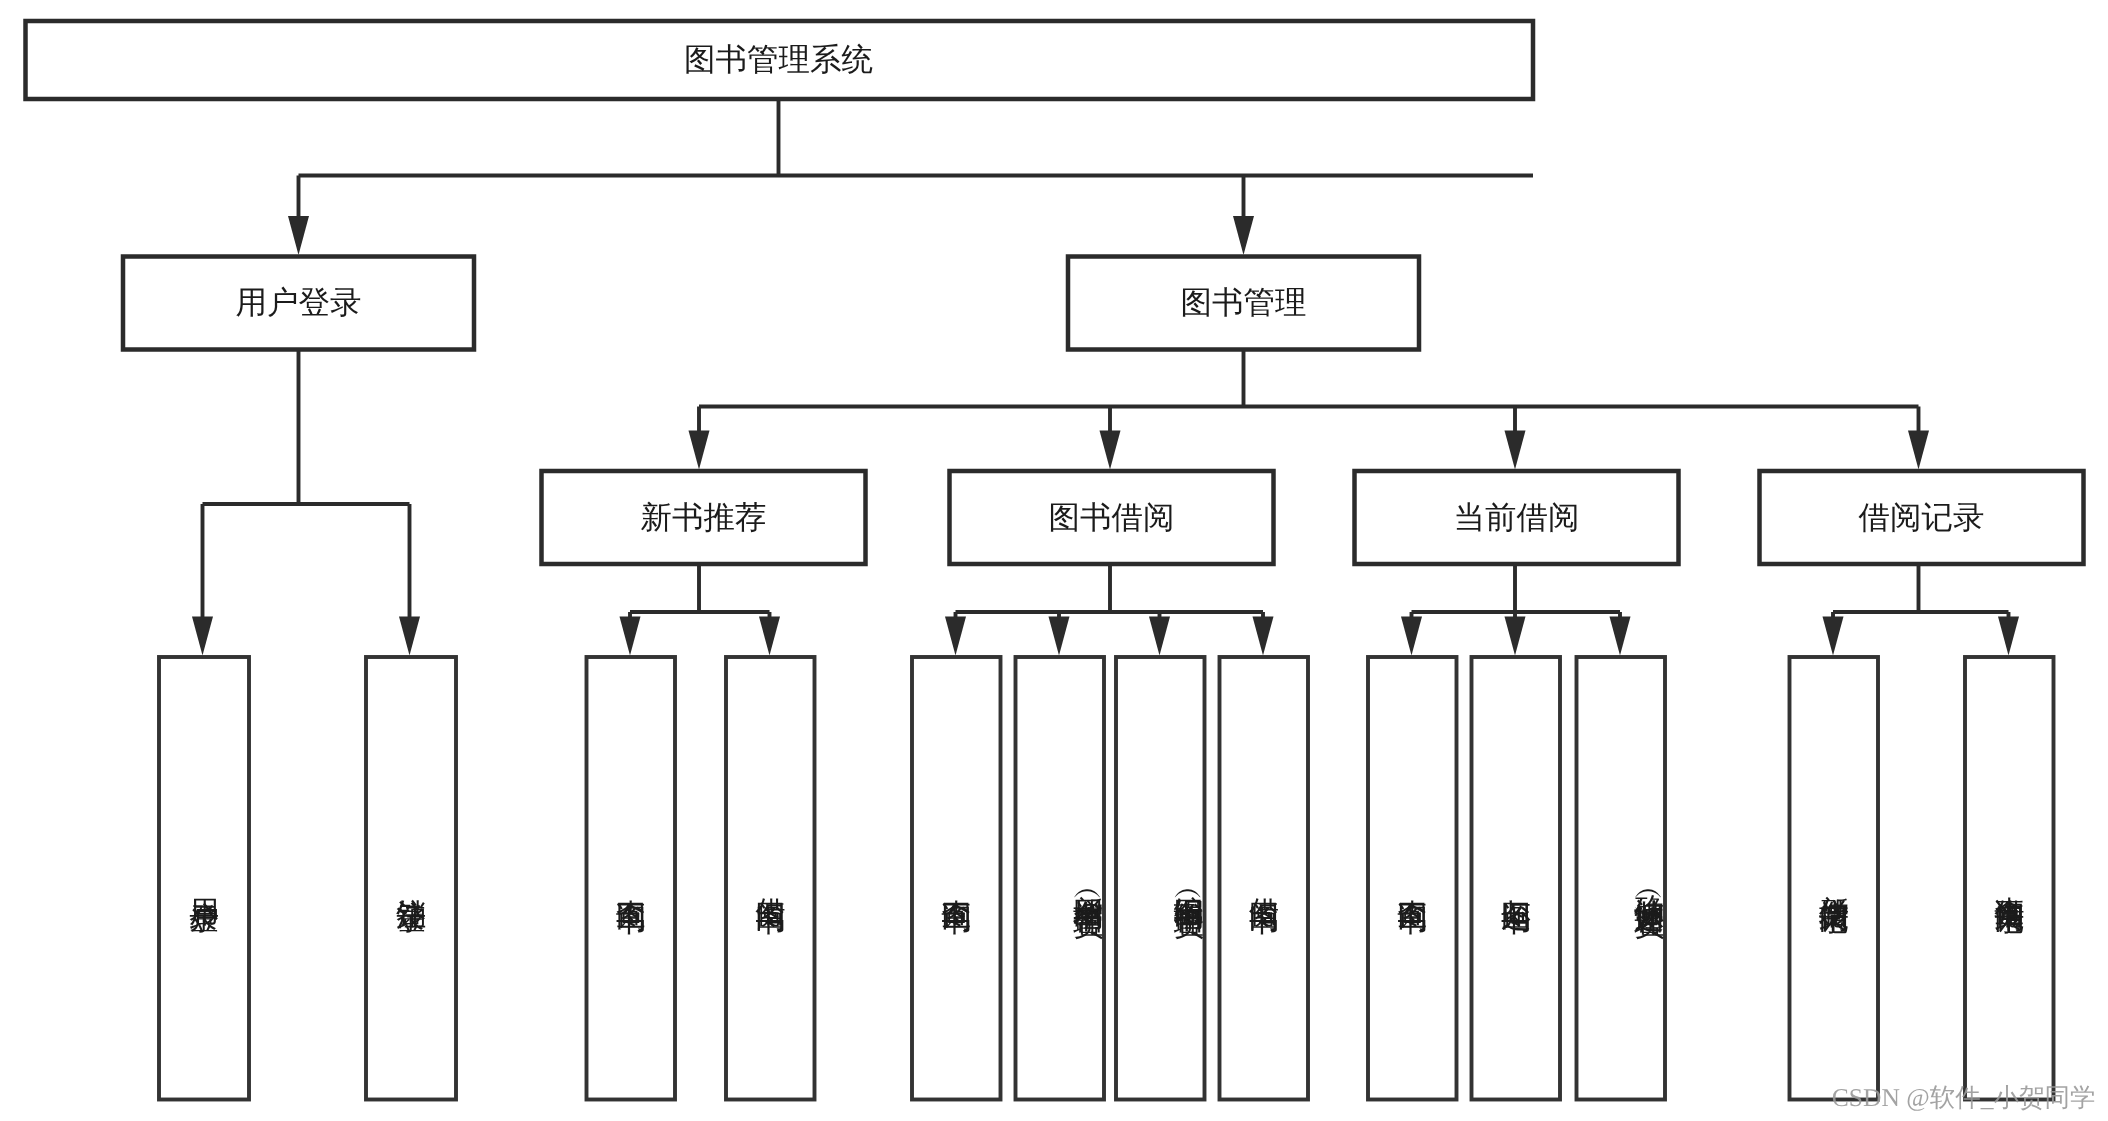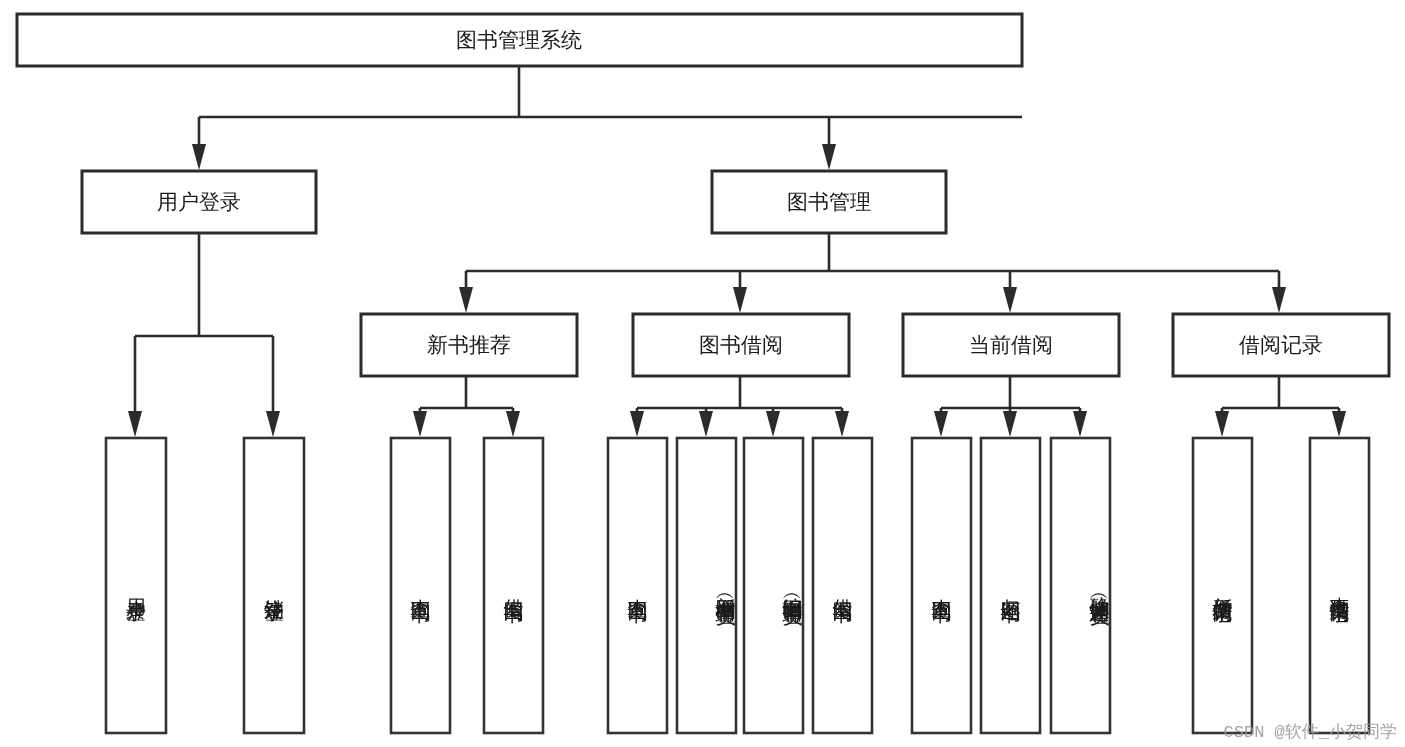--- a/index.html
+++ b/index.html
@@ -67,21 +67,21 @@
     letter-spacing: 1.5px;
     white-space: nowrap;
     text-align: center;
     pointer-events: none;
     user-select: none;
   }
   .watermark {
     position: absolute;
     right: 8px;
     bottom: 4px;
-    font-family: Liberation Mono, monospace;
+    font-family: Liberation Serif, serif;
     font-size: 17px;
     color: #9a9a9a;
     opacity: 0.9;
     white-space: nowrap;
     user-select: none;
   }
 </style>
 </head>
 <body>
 

